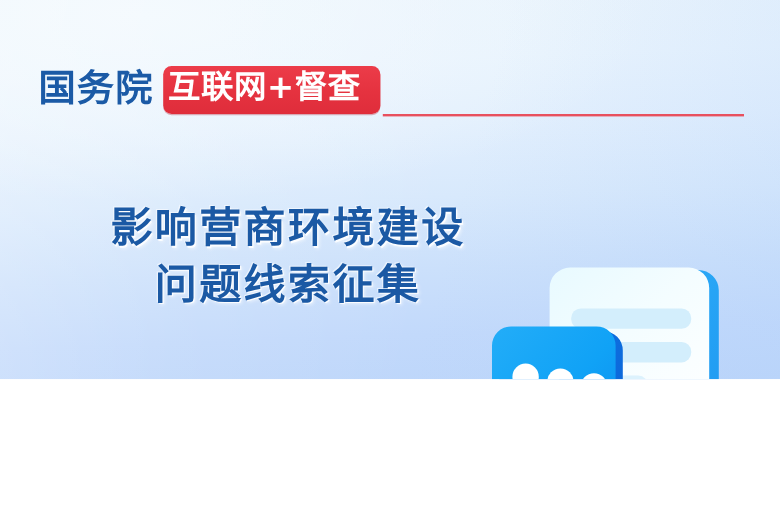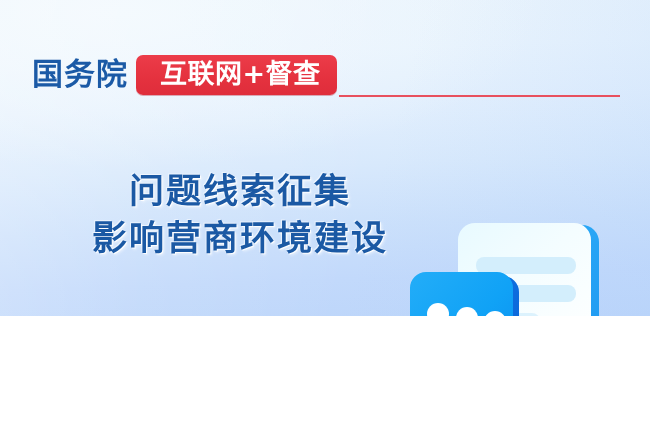--- a/index.html
+++ b/index.html
@@ -60,21 +60,21 @@
     white-space: nowrap;
     margin-right: 8px;
     padding-bottom: 2px;
   }
   .badge {
     position: relative;
     display: inline-flex;
     align-items: center;
     justify-content: center;
     height: 40px;
-    padding: 0 16px 3px 24px;
+    padding: 0 16px 3px 4px;
     border-radius: 7px;
     background: linear-gradient(180deg, #ec3c49 0%, #e5323f 55%, #df2d3b 100%);
     box-shadow: 0 1px 0 rgba(180,30,45,0.35);
   }
   .badge-text {
     font-family: "DejaVu Sans", "Liberation Sans", sans-serif;
     font-size: 27px;
     font-weight: 700;
     line-height: 1;
     letter-spacing: 0.5px;
@@ -135,22 +135,22 @@
     <span class="org-name">国务院</span>
 
     <span class="badge">
       <span class="badge-text">互联网+督查</span>
     </span>
 
     <span class="header-rule"></span>
   </div>
 
   <div class="title-block">
+    <div class="title-line">影响营商环境建设</div>
     <div class="title-line">问题线索征集</div>
-    <div class="title-line">影响营商环境建设</div>
   </div>
 
   <div class="illustration">
     <svg viewBox="0 0 230 200" xmlns="http://www.w3.org/2000/svg">
       <defs>
         <linearGradient id="bigFill" x1="0" y1="0" x2="0.75" y2="1">
           <stop offset="0%" stop-color="#E8FAFF"></stop>
           <stop offset="45%" stop-color="#F4FDFF"></stop>
           <stop offset="100%" stop-color="#FFFFFF"></stop>
         </linearGradient>

